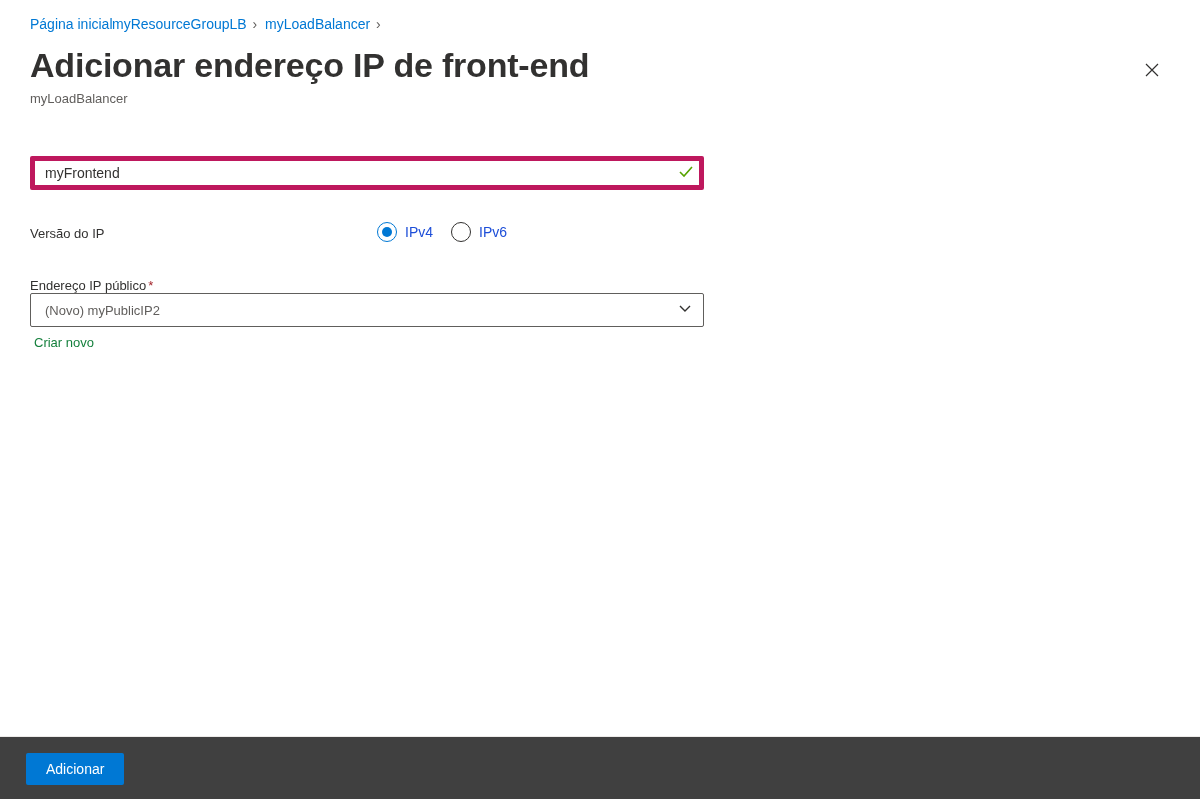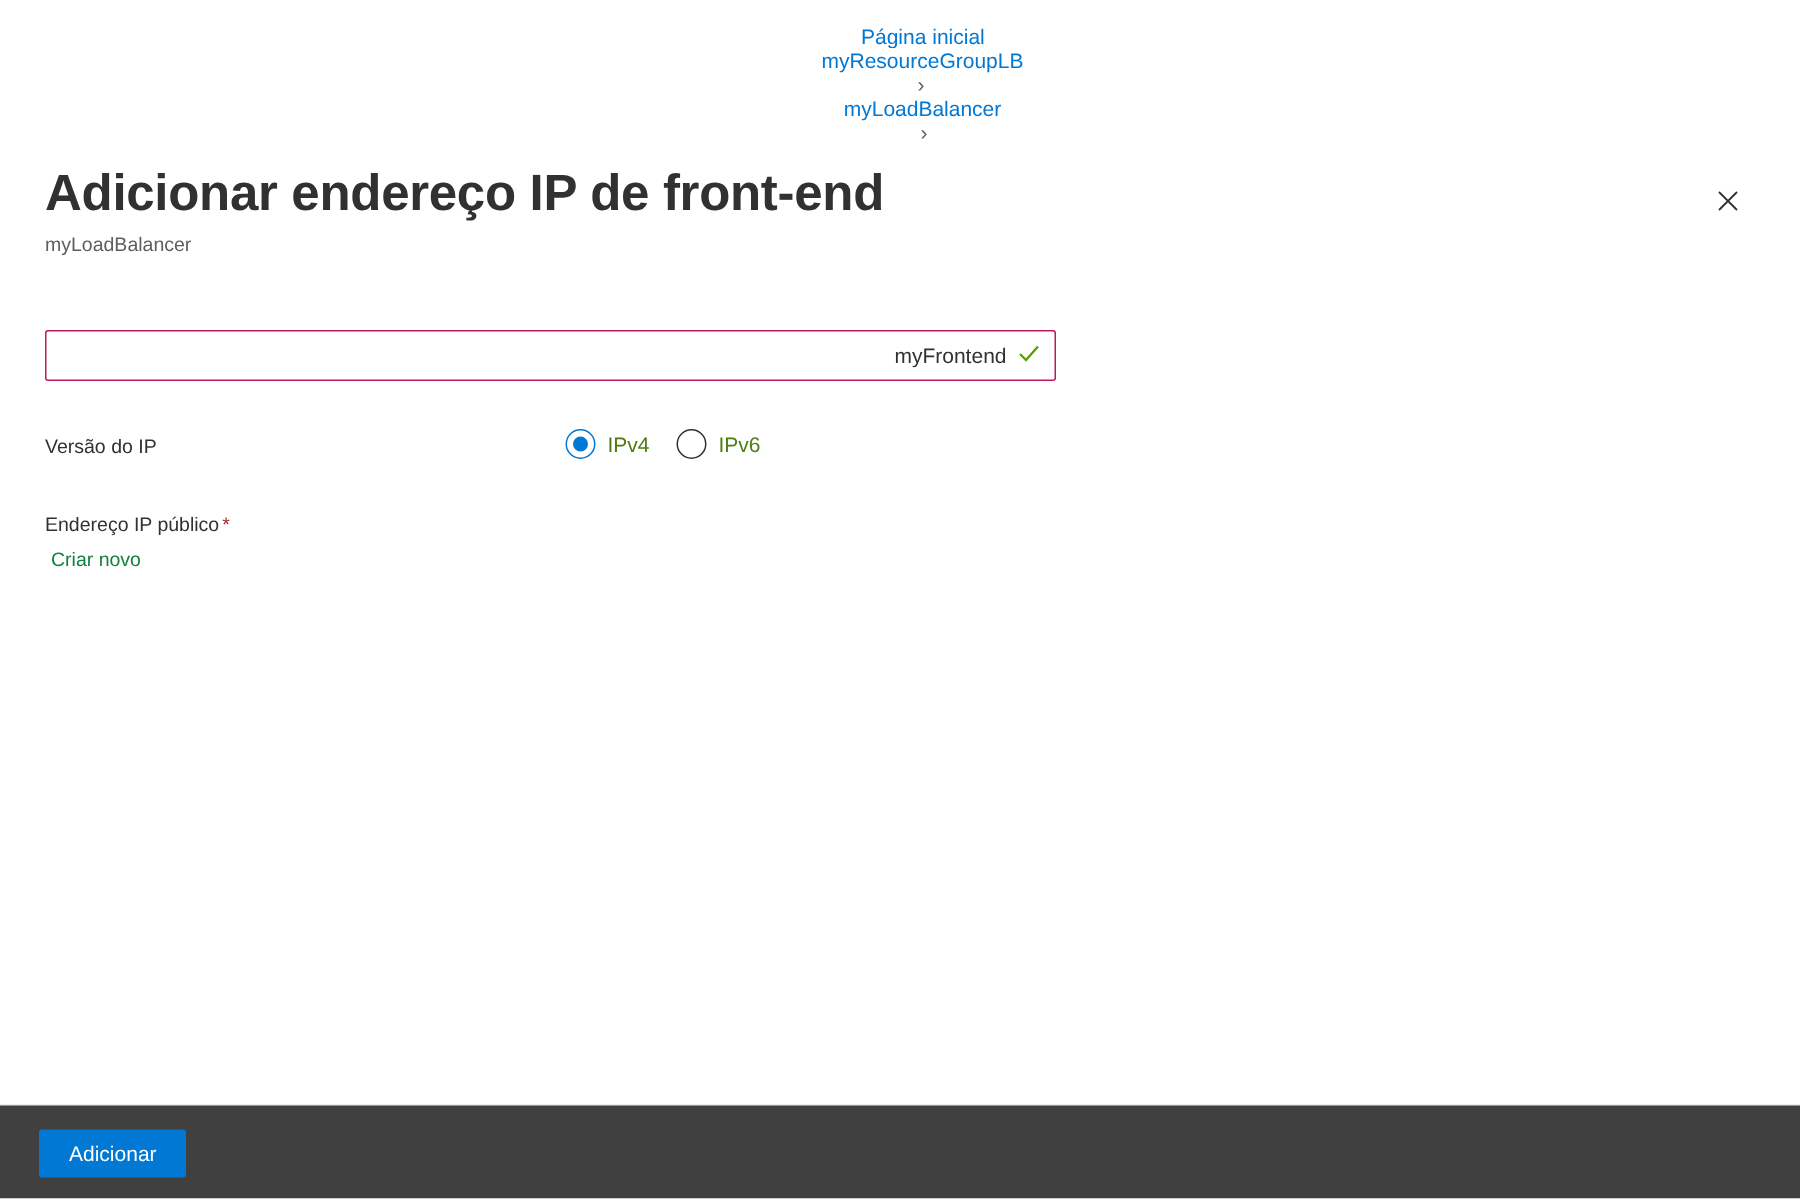--- a/index.html
+++ b/index.html
@@ -16,21 +16,20 @@
       height: 799px;
       position: relative;
       overflow: hidden;
     }
     .breadcrumb {
       padding: 16px 0 8px 30px;
       font-size: 14px;
       display: flex;
       align-items: center;
       gap: 0;
-      flex-direction: column;
     }
     .breadcrumb-item {
       color: #0078d4;
       cursor: pointer;
       white-space: nowrap;
     }
     .breadcrumb-item.truncated {
       max-width: 82px;
       overflow: hidden;
     }
@@ -88,25 +87,24 @@
     .text-input-wrap {
       position: relative;
       width: 674px;
     }
     .text-input {
       width: 100%;
       height: 34px;
       padding: 0 32px 0 10px;
       font-size: 14px;
       color: #323130;
-      border: 1px solid #be185d;
+      border: 5px solid #be185d;
       border-radius: 2px;
       outline: none;
       font-family: inherit;
-      text-align: right;
     }
     .input-check-icon {
       position: absolute;
       right: 10px;
       top: 50%;
       transform: translateY(-50%);
       color: #57a300;
       pointer-events: none;
     }
     .radio-row {
@@ -135,21 +133,21 @@
       border-color: #0078d4;
     }
     .radio-dot {
       width: 10px;
       height: 10px;
       border-radius: 50%;
       background: #0078d4;
     }
     .radio-label {
       font-size: 14px;
-      color: #4d7c0f;
+      color: #1d4ed8;
     }
     .radio-label.muted {
       color: #605e5c;
     }
     .select-wrap {
       position: relative;
       width: 674px;
     }
     .select-box {
       width: 100%;
@@ -255,20 +253,30 @@
       </div>
     </div>
   </div>
 
 
   <div class="form-row" style="margin-bottom:0;flex-direction:column;">
     <div class="form-label-cell">
       <span>Endereço IP público</span><span class="required-star">*</span>
     </div>
     <div class="form-control-cell">
+      <div class="select-wrap">
+        <div class="select-box">
+          <span>(Novo) myPublicIP2</span>
+        </div>
+        <span class="select-chevron">
+          <svg width="14" height="14" viewBox="0 0 14 14">
+              <path d="M2 4.5 L7 9.5 L12 4.5" stroke="#323130" stroke-width="1.4" fill="none"></path>
+            </svg>
+        </span>
+      </div>
       <span class="create-new-link">Criar novo</span>
     </div>
   </div>
 
 </div>
 
 <div class="footer">
   <button class="primary-button">Adicionar</button>
 </div>
 

